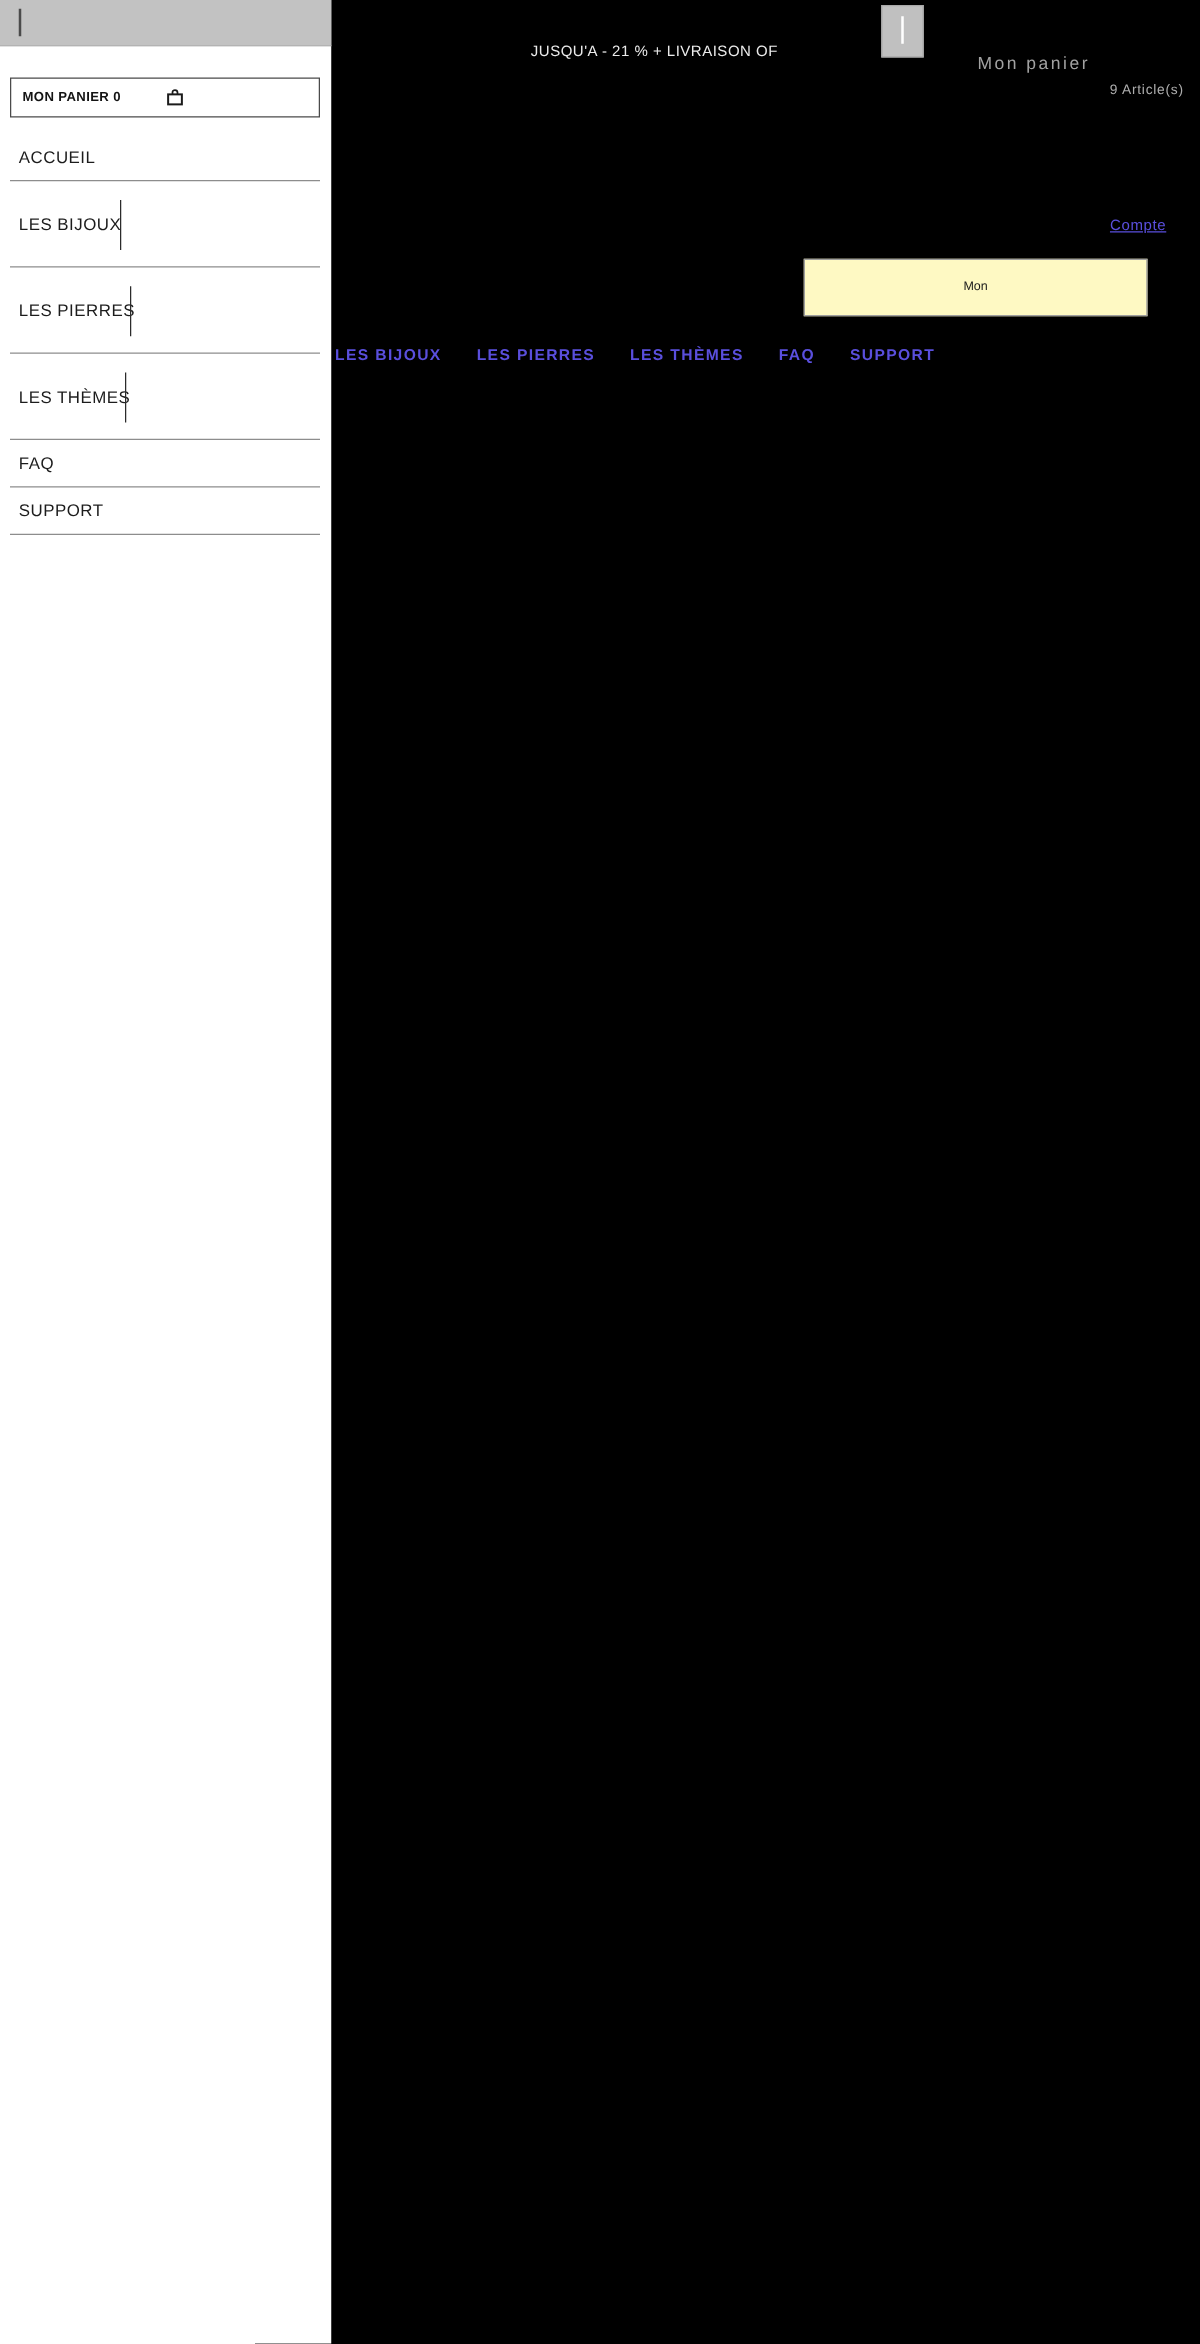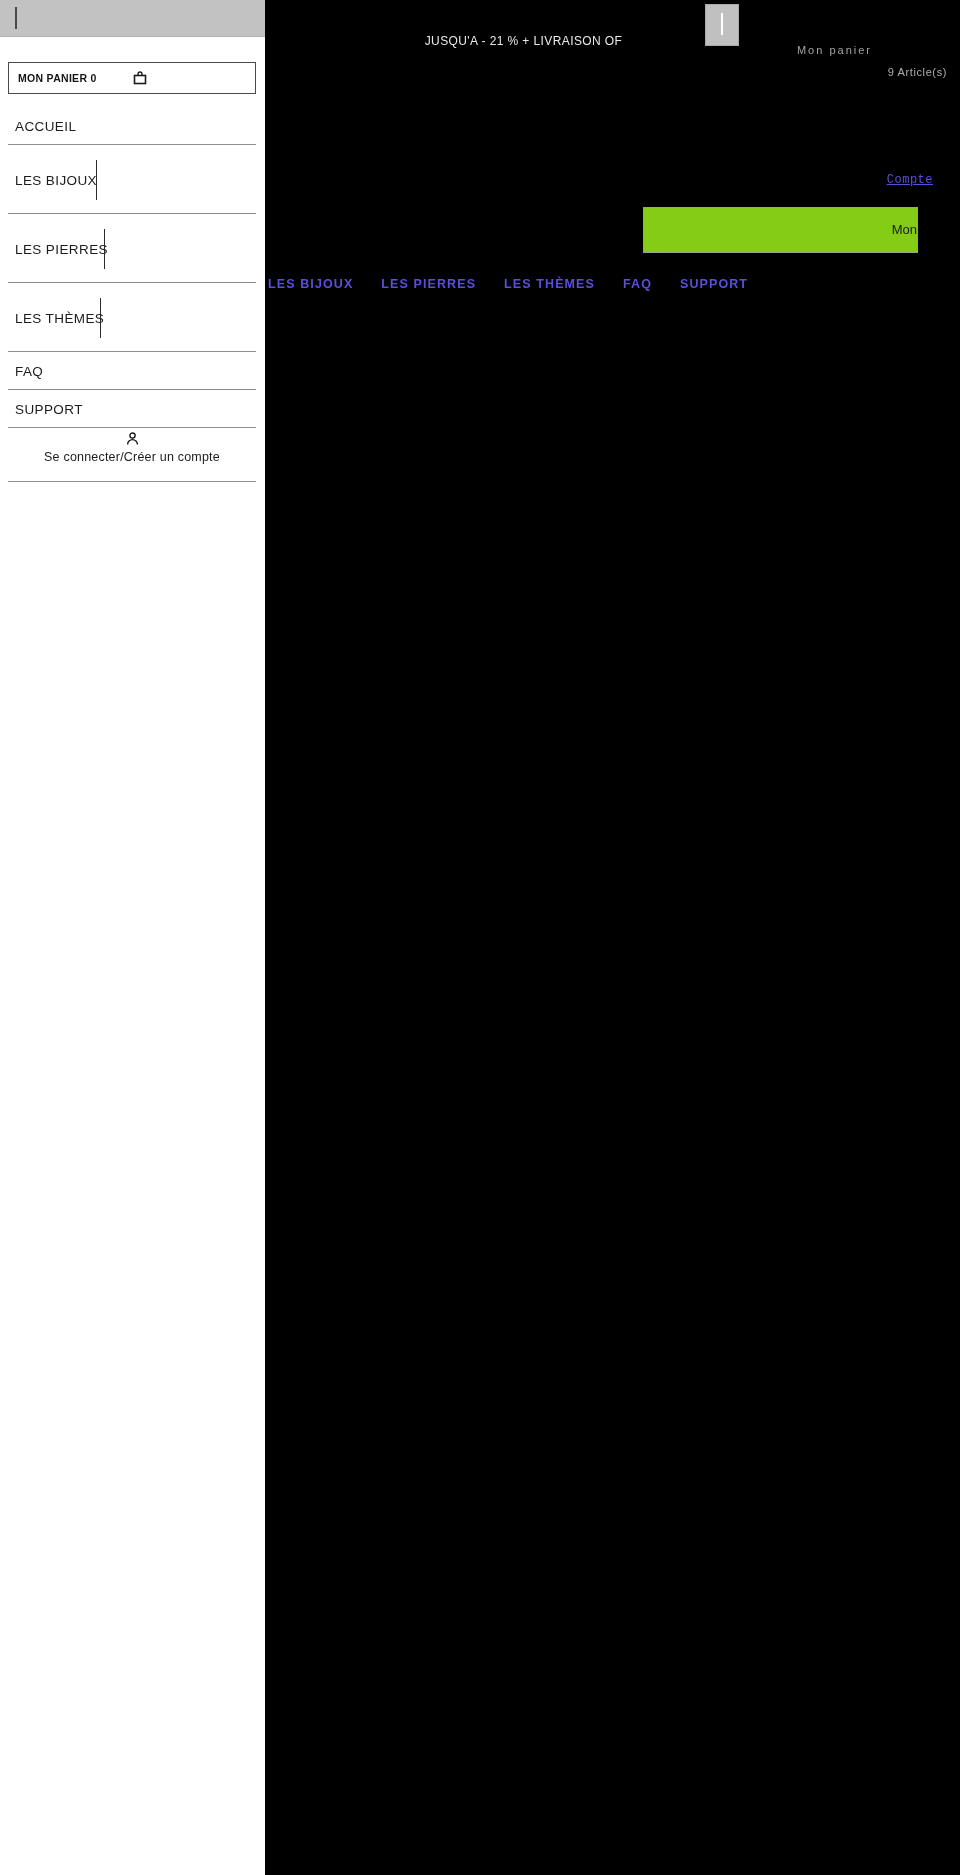--- a/index.html
+++ b/index.html
@@ -68,21 +68,21 @@
   
   #cart-summary {
     position: absolute;
     right: 10px;
     top: 42px;
     width: 250px;
     text-align: right;
     color: #d8d8d8;
   }
   #cart-summary .cart-title {
-    font-size: 11px;
+    font-size: 14px;
     letter-spacing: 2px;
     opacity: 0.75;
     line-height: 16px;
     padding-right: 78px;
   }
   #cart-summary .cart-count {
     font-size: 11px;
     letter-spacing: 0.6px;
     opacity: 0.8;
     line-height: 16px;
@@ -93,36 +93,35 @@
   
   #account-link {
     position: absolute;
     right: 27px;
     top: 173px;
     font-size: 12px;
     color: #5a4fdd;
     letter-spacing: 0.5px;
     text-decoration: underline;
     cursor: pointer;
-    font-family: Liberation Mono, monospace;
   }
 
   
   #mon-button {
     position: absolute;
     left: 643px;
     top: 207px;
     width: 273px;
     height: 44px;
-    background: #84cc16;
+    background: #fef9c3;
     border: 1px solid #9e9e9e;
     color: #1b1b1b;
-    font-size: 13px;
+    font-size: 10px;
     line-height: 44px;
-    text-align: right;
+    text-align: center;
     cursor: pointer;
   }
 
   
   #main-nav {
     position: absolute;
     left: 230px;
     top: 272px;
     height: 24px;
     display: flex;
@@ -342,26 +341,17 @@
     </div>
 
     <div class="menu-entry simple">
       <span class="menu-label">FAQ</span>
     </div>
 
     <div class="menu-entry simple">
       <span class="menu-label">SUPPORT</span>
     </div>
 
-    <div id="account-entry">
-      <span class="person-icon">
-        <svg width="13" height="14" viewBox="0 0 13 14">
-          <circle cx="6.5" cy="3.6" r="2.6" fill="none" stroke="#1b1b1b" stroke-width="1.4"></circle>
-          <path d="M1.6 12.5 a4.9 4.9 0 0 1 9.8 0" fill="none" stroke="#1b1b1b" stroke-width="1.4"></path>
-        </svg>
-      </span>
-      <span class="account-label">Se connecter/Créer un compte</span>
-    </div>
 
   </div>
 
 
 </div>
 
 </body></html>

